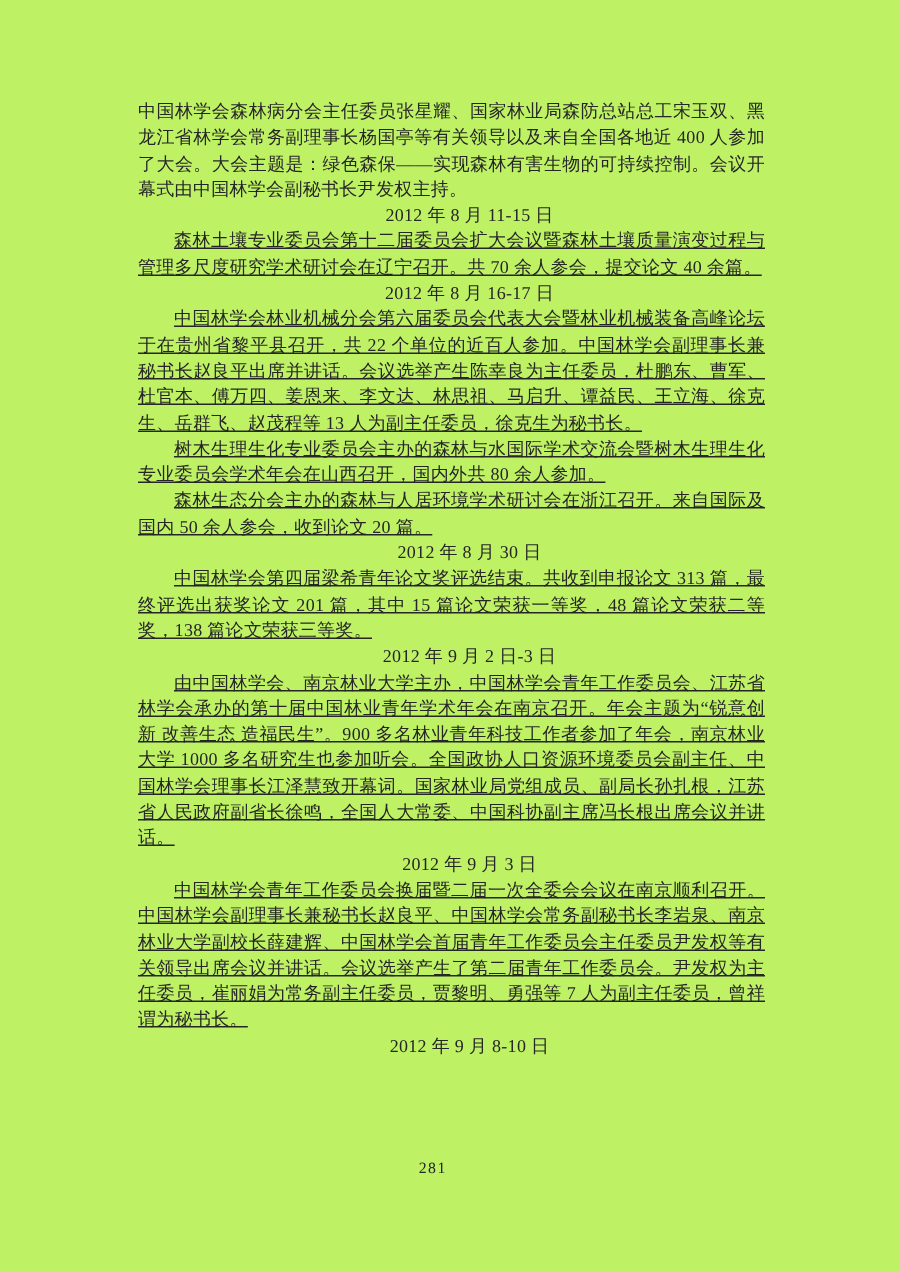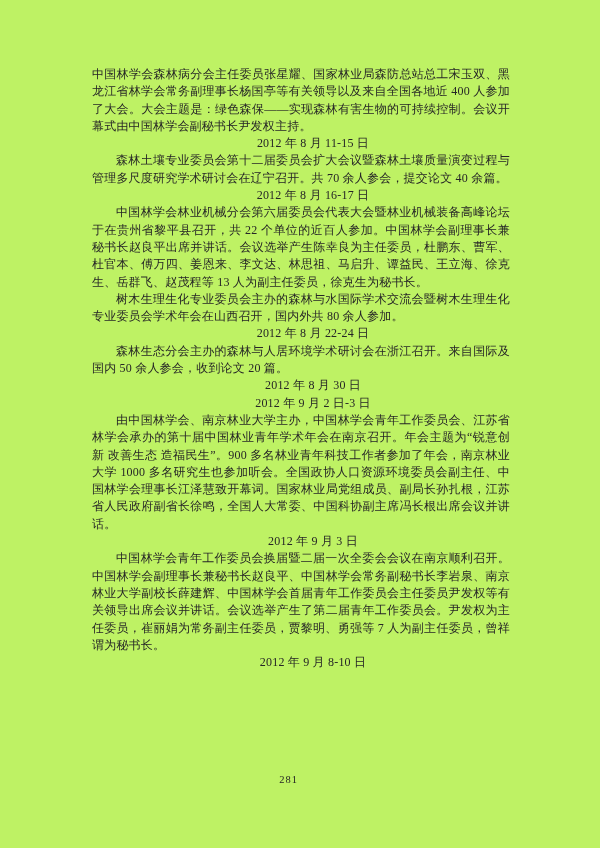--- a/index.html
+++ b/index.html
@@ -25,20 +25,21 @@
     line-height: 17.3px;
     text-align: justify;
     letter-spacing: 0.2px;
   }
   .content p {
     margin: 0;
     padding: 0;
   }
   .content p.indent {
     text-indent: 2em;
+    text-decoration: underline;
   }
   .content p.date {
     text-indent: 2em;
     text-align: center;
   }
   .footer {
     position: absolute;
     top: 774px;
     left: 0;
     width: 577px;
@@ -52,23 +53,23 @@
 <body>
 
 <div class="page">
   <div class="content">
     <p class="body">中国林学会森林病分会主任委员张星耀、国家林业局森防总站总工宋玉双、黑龙江省林学会常务副理事长杨国亭等有关领导以及来自全国各地近 400 人参加了大会。大会主题是：绿色森保——实现森林有害生物的可持续控制。会议开幕式由中国林学会副秘书长尹发权主持。</p>
     <p class="date">2012 年 8 月 11-15 日</p>
     <p class="body indent">森林土壤专业委员会第十二届委员会扩大会议暨森林土壤质量演变过程与管理多尺度研究学术研讨会在辽宁召开。共 70 余人参会，提交论文 40 余篇。</p>
     <p class="date">2012 年 8 月 16-17 日</p>
     <p class="body indent">中国林学会林业机械分会第六届委员会代表大会暨林业机械装备高峰论坛于在贵州省黎平县召开，共 22 个单位的近百人参加。中国林学会副理事长兼秘书长赵良平出席并讲话。会议选举产生陈幸良为主任委员，杜鹏东、曹军、杜官本、傅万四、姜恩来、李文达、林思祖、马启升、谭益民、王立海、徐克生、岳群飞、赵茂程等 13 人为副主任委员，徐克生为秘书长。</p>
     <p class="body indent">树木生理生化专业委员会主办的森林与水国际学术交流会暨树木生理生化专业委员会学术年会在山西召开，国内外共 80 余人参加。</p>
-    <p class="date">2012 年 8 月 22-24 日</p>
     <p class="body indent">森林生态分会主办的森林与人居环境学术研讨会在浙江召开。来自国际及国内 50 余人参会，收到论文 20 篇。</p>
     <p class="date">2012 年 8 月 30 日</p>
+    <p class="body indent">中国林学会第四届梁希青年论文奖评选结束。共收到申报论文 313 篇，最终评选出获奖论文 201 篇，其中 15 篇论文荣获一等奖，48 篇论文荣获二等奖，138 篇论文荣获三等奖。</p>
     <p class="date">2012 年 9 月 2 日-3 日</p>
     <p class="body indent">由中国林学会、南京林业大学主办，中国林学会青年工作委员会、江苏省林学会承办的第十届中国林业青年学术年会在南京召开。年会主题为“锐意创新 改善生态 造福民生”。900 多名林业青年科技工作者参加了年会，南京林业大学 1000 多名研究生也参加听会。全国政协人口资源环境委员会副主任、中国林学会理事长江泽慧致开幕词。国家林业局党组成员、副局长孙扎根，江苏省人民政府副省长徐鸣，全国人大常委、中国科协副主席冯长根出席会议并讲话。</p>
     <p class="date">2012 年 9 月 3 日</p>
     <p class="body indent">中国林学会青年工作委员会换届暨二届一次全委会会议在南京顺利召开。中国林学会副理事长兼秘书长赵良平、中国林学会常务副秘书长李岩泉、南京林业大学副校长薛建辉、中国林学会首届青年工作委员会主任委员尹发权等有关领导出席会议并讲话。会议选举产生了第二届青年工作委员会。尹发权为主任委员，崔丽娟为常务副主任委员，贾黎明、勇强等 7 人为副主任委员，曾祥谓为秘书长。</p>
     <p class="date">2012 年 9 月 8-10 日</p>
   </div>
   <div class="footer">281</div>
 </div>
 
 </body></html>

